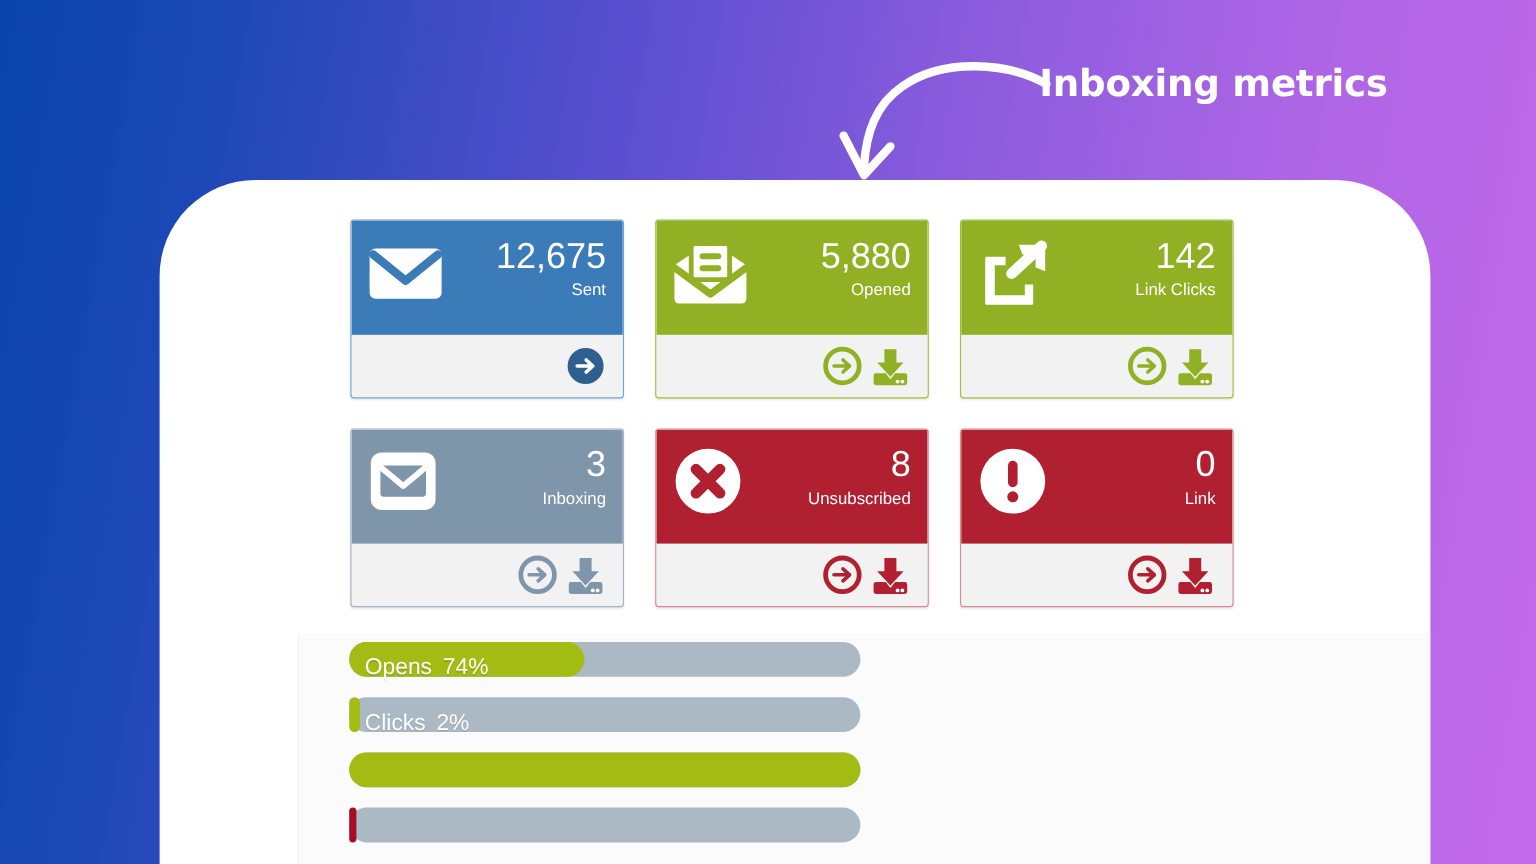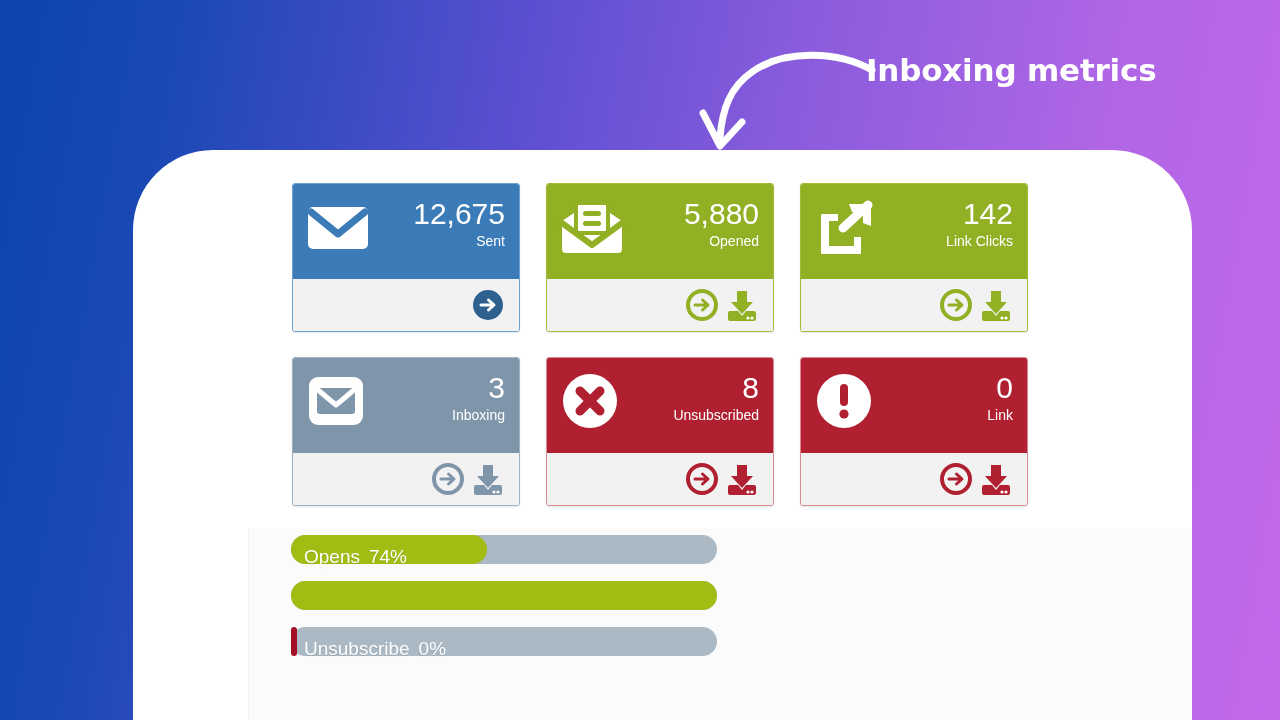--- a/index.html
+++ b/index.html
@@ -319,31 +319,35 @@
 
       <div class="rate-row">
         <div class="rate-track"></div>
         <div class="rate-fill" style="width: 46%; background: rgb(163, 188, 20);"></div>
         <div class="rate-text">
           <span>Opens</span>
           <span>74%</span>
         </div>
       </div>
 
+      <div class="rate-row">
+        <div class="rate-track"></div>
+        <div class="rate-fill" style="width: 2%; background: rgb(163, 188, 20);"></div>
+        <div class="rate-text">
+          <span>Clicks</span>
+          <span>2%</span>
+        </div>
+      </div>
 
       <div class="rate-row">
         <div class="rate-track"></div>
         <div class="rate-fill" style="width: 100%; background: rgb(163, 188, 20);"></div>
       </div>
 
       <div class="rate-row">
         <div class="rate-track"></div>
         <div class="rate-fill" style="width: 1.5%; background: rgb(165, 14, 39);"></div>
-        <div class="rate-text">
-          <span>Unsubscribe</span>
-          <span>0%</span>
-        </div>
       </div>
 
     </div>
 
   </div>
 </div>
 
 </body></html>

